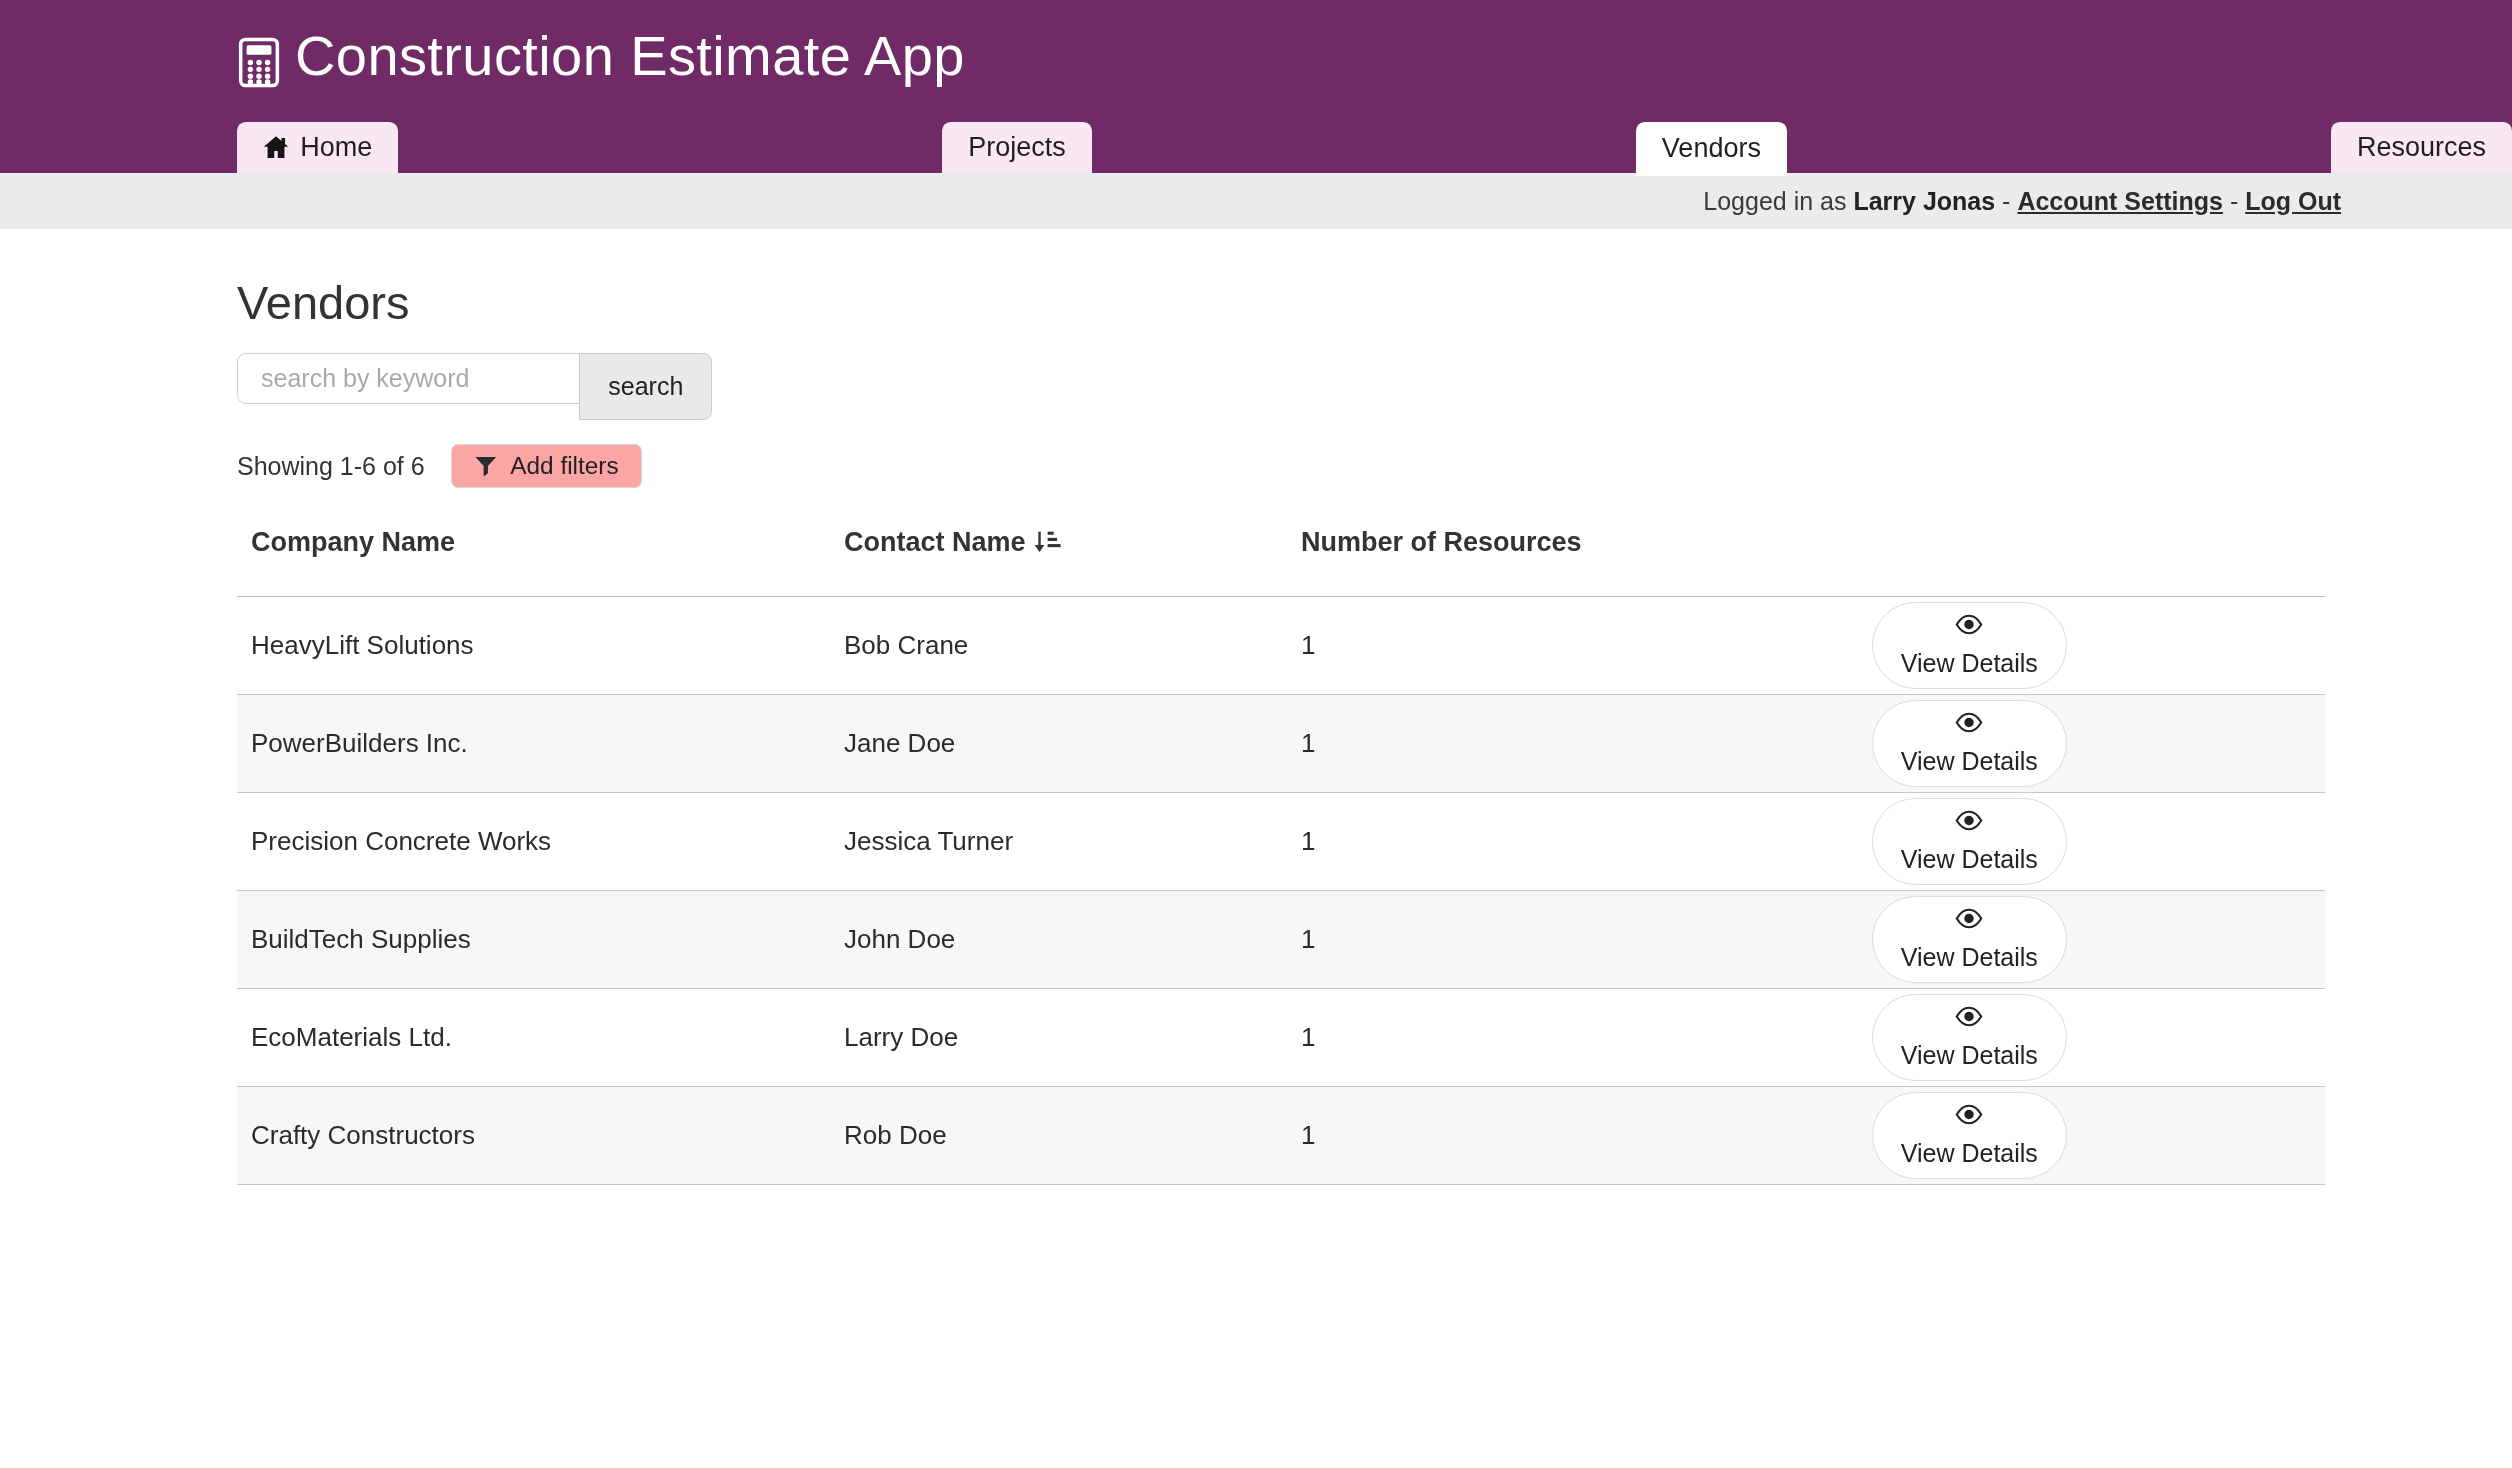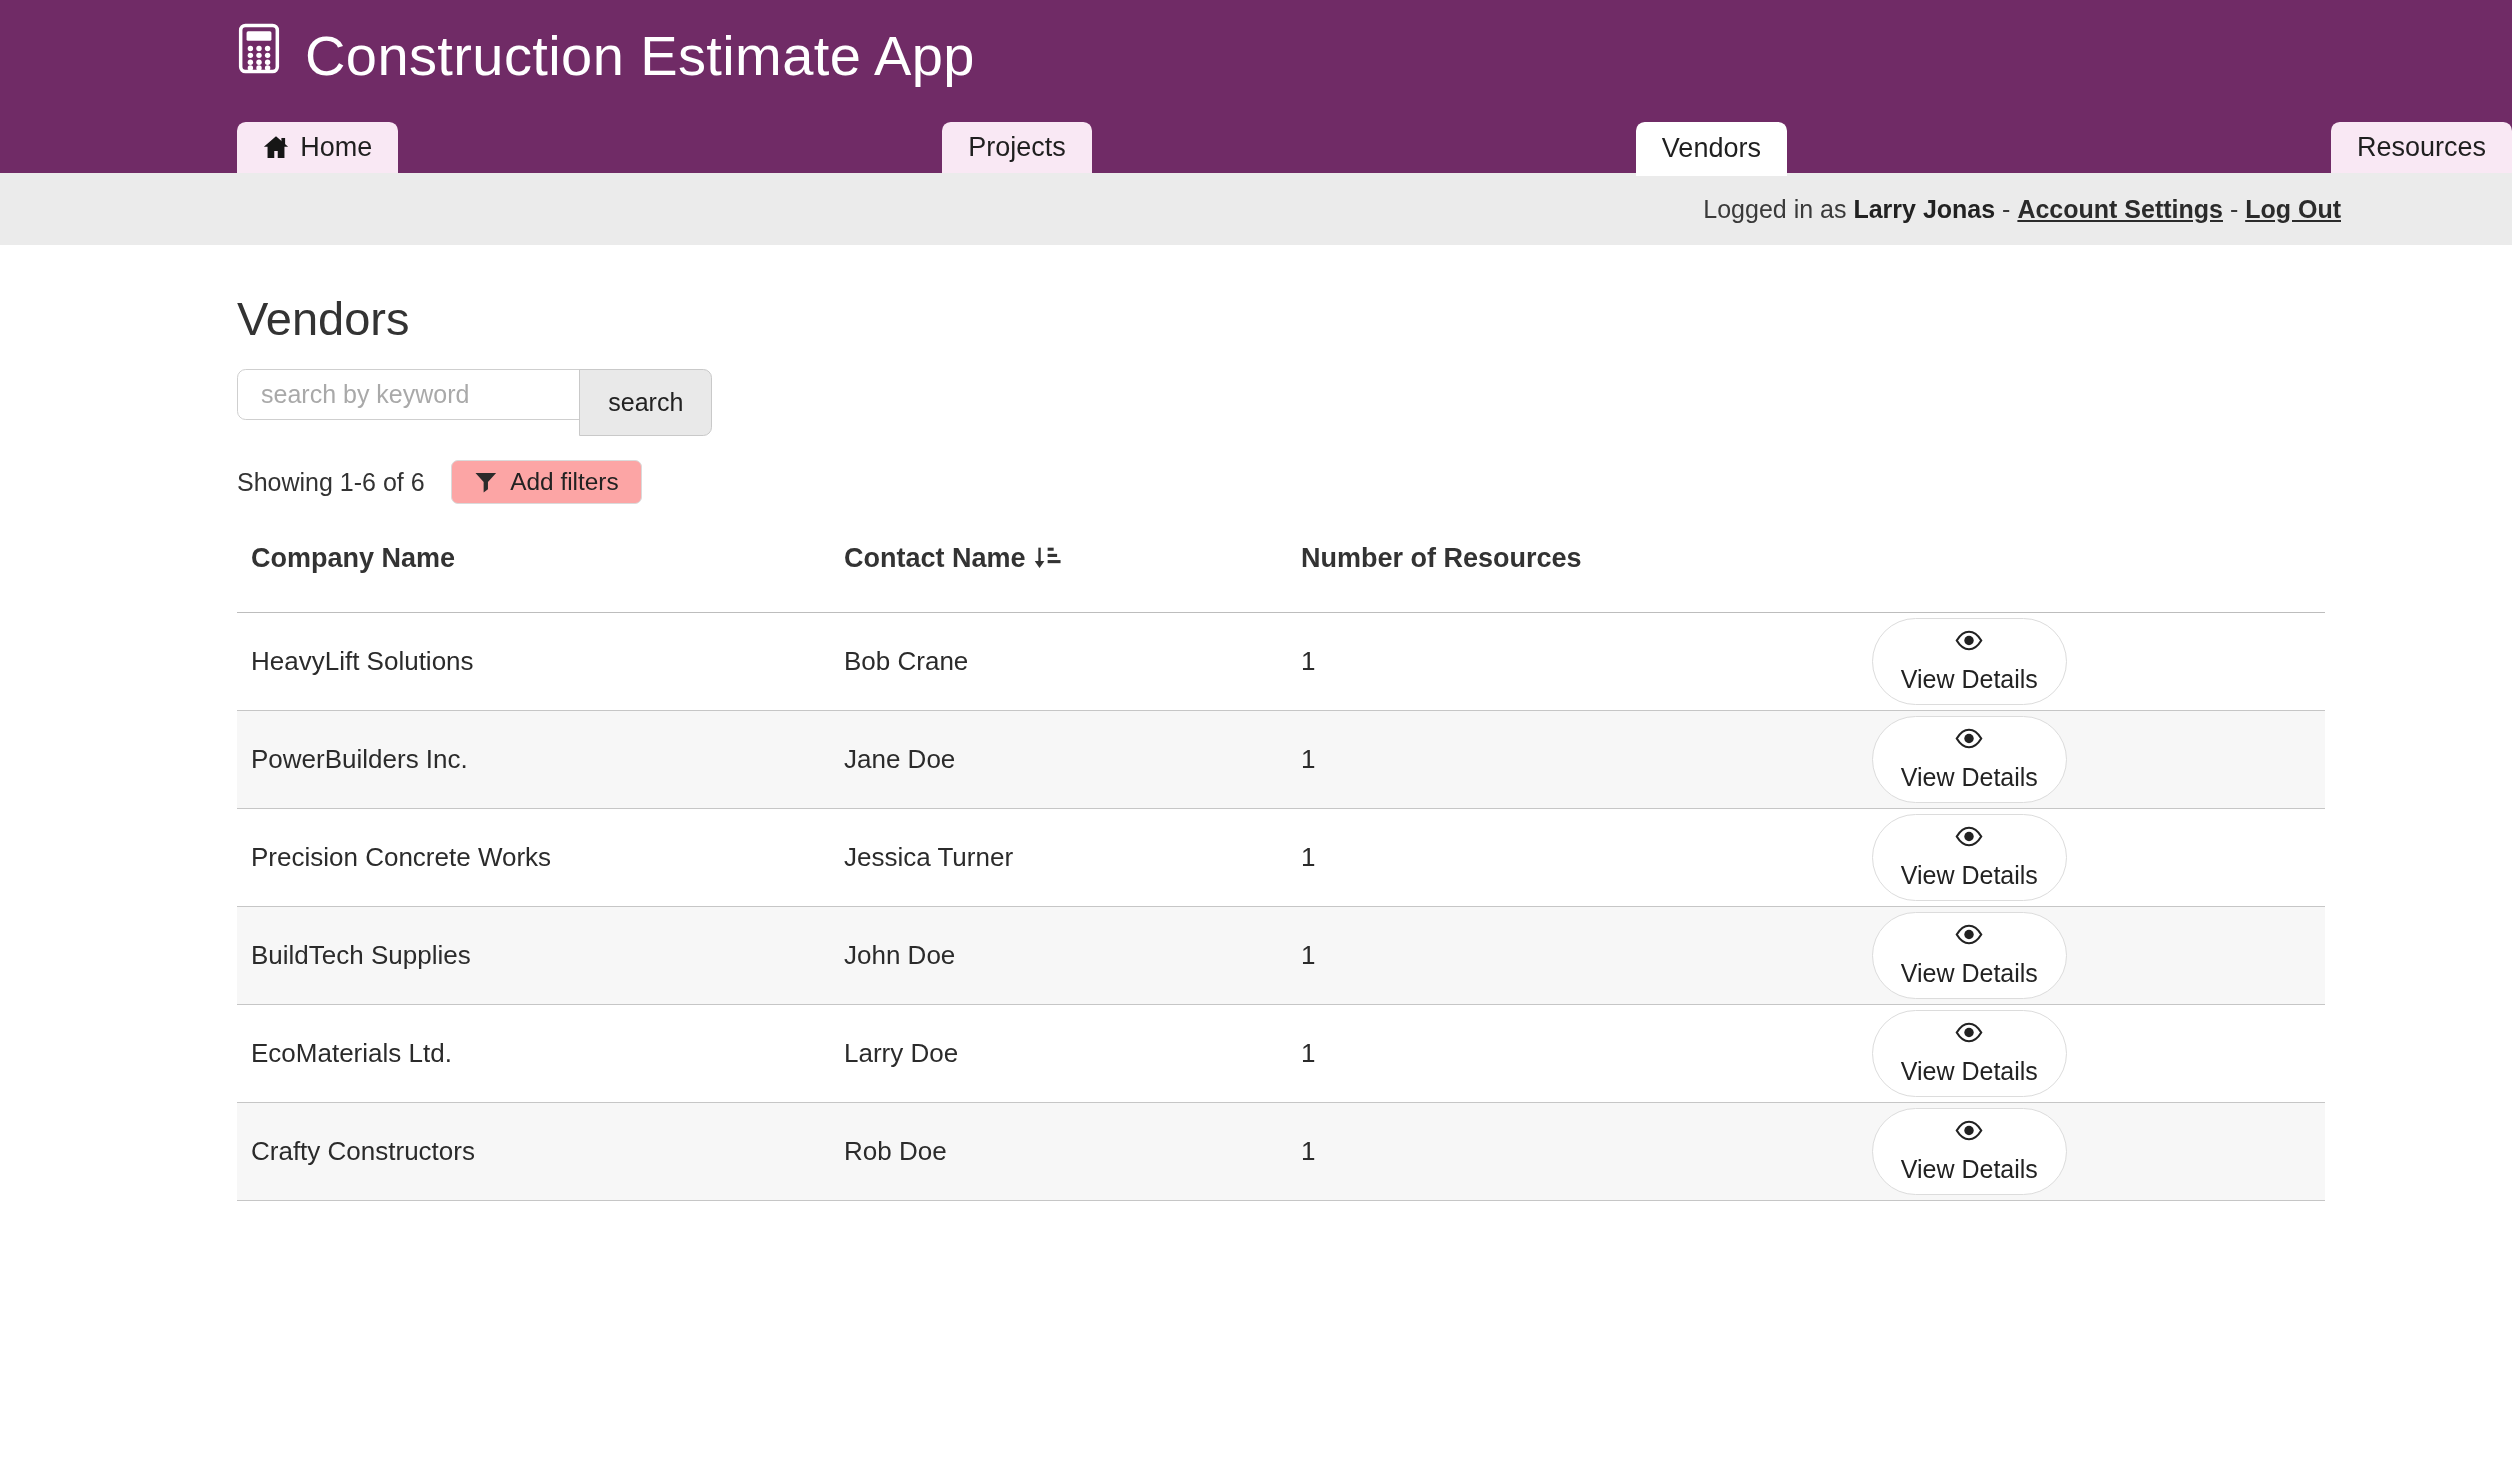--- a/index.html
+++ b/index.html
@@ -14,22 +14,22 @@
   
   .app-header {
     background: var(--header-bg, #702B66);
     height: 173px;
     display: flex;
     flex-direction: column;
     justify-content: space-between;
   }
   .brand-row {
     display: flex;
-    align-items: flex-start;
-    gap: 24px;
+    align-items: flex-end;
+    gap: 14px;
     padding: 23px 0 0 237px;
   }
   .calc-icon svg { width: 44px; height: 51px; display: block; }
   .app-title {
     color: #ffffff;
     font-size: 56px;
     font-weight: 400;
     letter-spacing: 0.4px;
     white-space: nowrap;
   }
@@ -58,21 +58,21 @@
     height: 54px;
     margin-bottom: -2.6px;
     position: relative;
     z-index: 2;
   }
   .home-icon svg { width: 26px; height: 24.4px; display: block; }
 
   
   .account-bar {
     background: var(--account-bar-bg, #EBEBEB);
-    height: 72px;
+    height: 56px;
     display: flex;
     align-items: center;
     justify-content: flex-end;
     padding-right: 171px;
     font-size: 25px;
     color: #3a3a3a;
     white-space: pre;
   }
   .account-bar .user { font-weight: 700; color: #222222; }
   .account-bar a {

